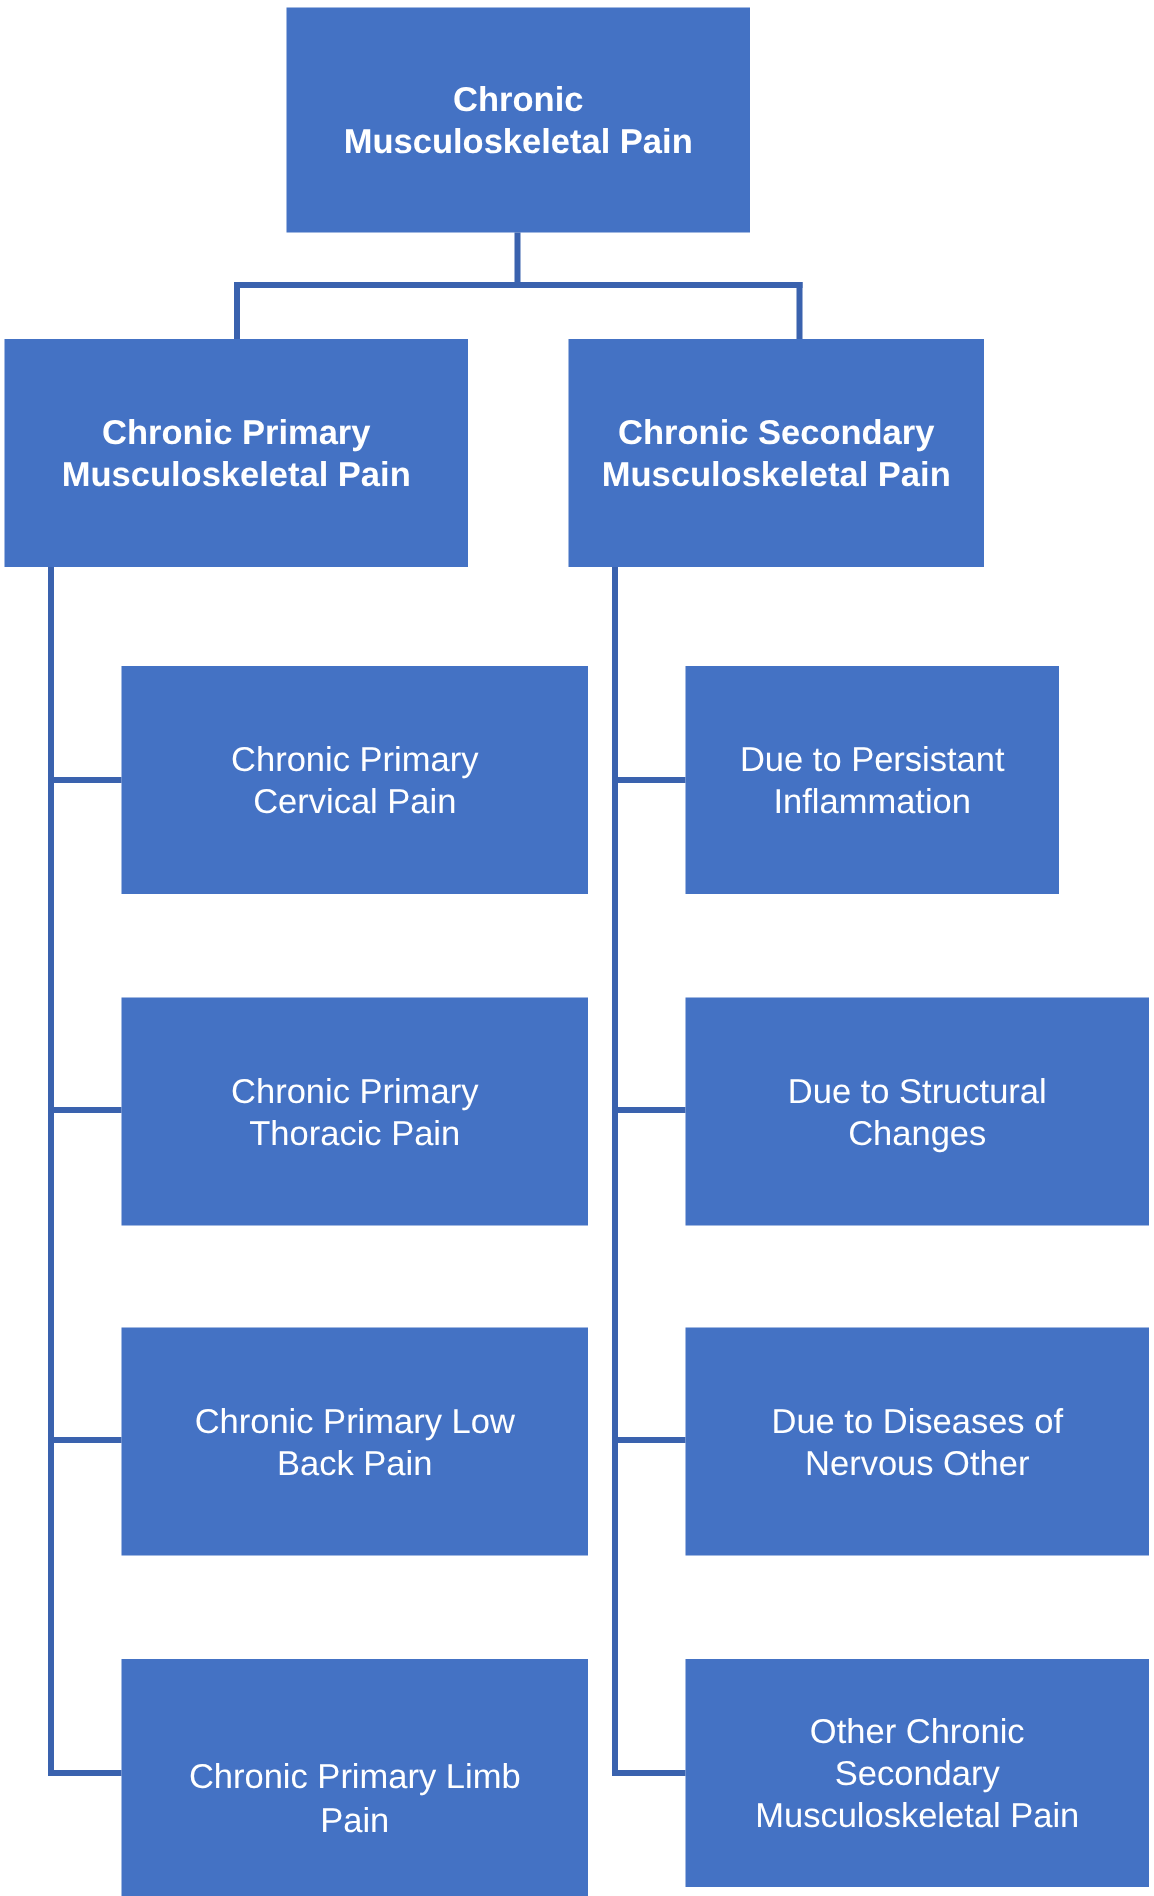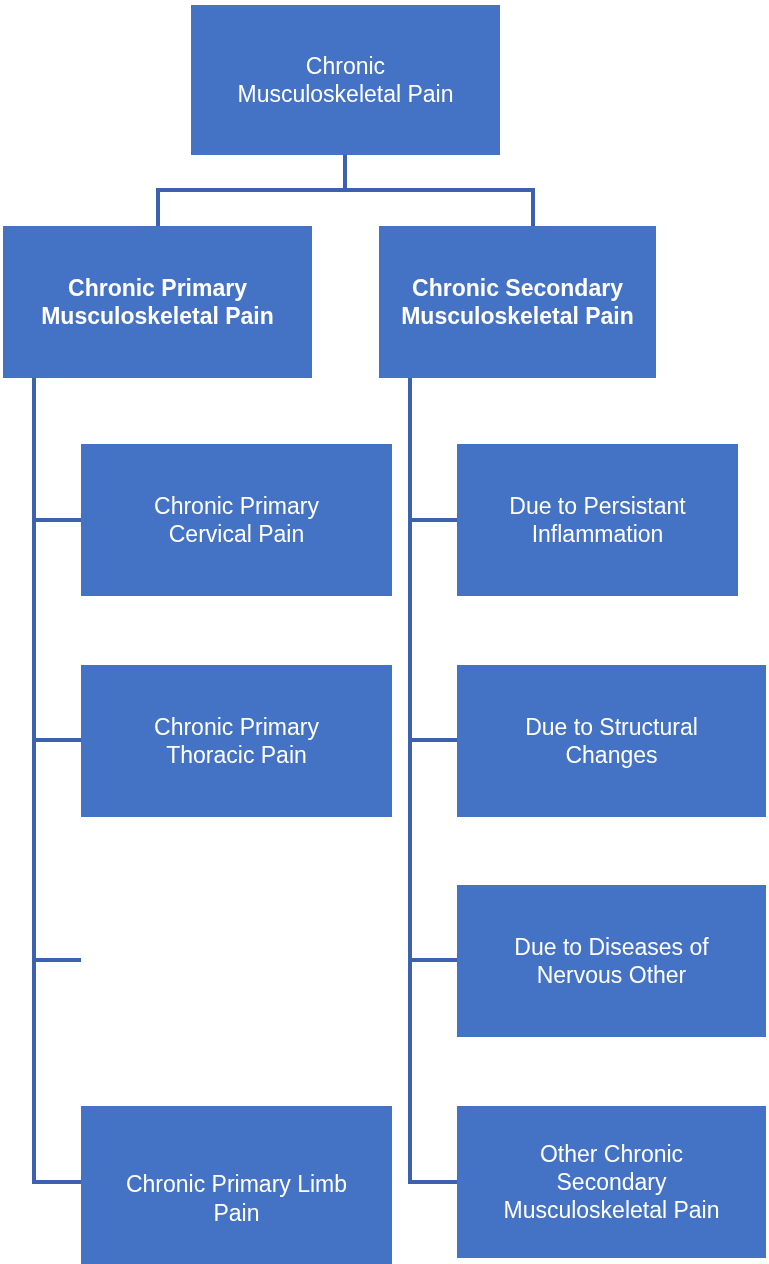--- a/index.html
+++ b/index.html
@@ -47,21 +47,21 @@
     background: #3A62AE;
   }
   .v-line { width: 4px; }
   .h-line { height: 4px; }
 </style>
 </head>
 <body>
 
 <div id="canvas">
 
-  <div class="node root" style="left:191px; top:5px; width:309px; height:150px;">Chronic
+  <div class="node root" style="left:191px; top:5px; width:309px; height:150px;font-weight:bold;">Chronic
 Musculoskeletal Pain</div>
 
   <div class="connector v-line" style="left:343px; top:155px; height:37px;"></div>
 
   <div class="connector h-line" style="left:156px; top:188px; width:379px;"></div>
 
   <div class="connector v-line" style="left:156px; top:188px; height:38px;"></div>
 
   <div class="connector v-line" style="left:531px; top:188px; height:38px;"></div>
 
@@ -75,31 +75,33 @@
 
   <div class="connector h-line" style="left:32px; top:518px; width:49px;"></div>
   <div class="connector h-line" style="left:32px; top:738px; width:49px;"></div>
   <div class="connector h-line" style="left:32px; top:958px; width:49px;"></div>
   <div class="connector h-line" style="left:32px; top:1180px; width:49px;"></div>
 
   <div class="node leaf" style="left:81px; top:444px; width:311px; height:152px;">Chronic Primary
 Cervical Pain</div>
   <div class="node leaf" style="left:81px; top:665px; width:311px; height:152px;">Chronic Primary
 Thoracic Pain</div>
+  <div class="node leaf" style="left:81px; top:885px; width:311px; height:152px;">Chronic Primary Low
+Back Pain</div>
   <div class="node leaf" style="left:81px; top:1106px; width:311px; height:185px;">Chronic Primary Limb
 Pain</div>
 
   <div class="connector v-line" style="left:408px; top:378px; height:806px;"></div>
 
   <div class="connector h-line" style="left:408px; top:518px; width:49px;"></div>
   <div class="connector h-line" style="left:408px; top:738px; width:49px;"></div>
   <div class="connector h-line" style="left:408px; top:958px; width:49px;"></div>
   <div class="connector h-line" style="left:408px; top:1180px; width:49px;"></div>
 
-  <div class="node leaf" style="left:457px; top:444px; width:281px; height:152px;">Due to Persistant
+  <div class="node leaf" style="left:457px; top:444px; width:249px; height:152px;">Due to Persistant
 Inflammation</div>
   <div class="node leaf" style="left:457px; top:665px; width:309px; height:152px;">Due to Structural
 Changes</div>
   <div class="node leaf" style="left:457px; top:885px; width:309px; height:152px;">Due to Diseases of
 Nervous Other</div>
   <div class="node leaf" style="left:457px; top:1106px; width:309px; height:152px;">Other Chronic
 Secondary
 Musculoskeletal Pain</div>
 
 </div>

